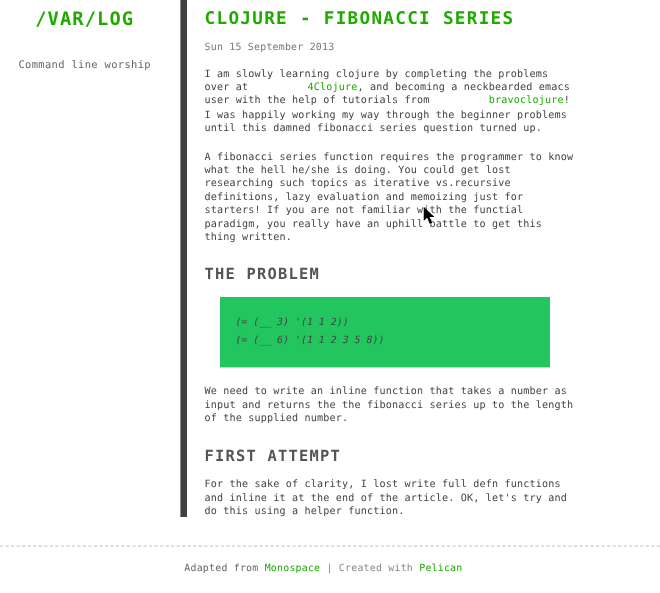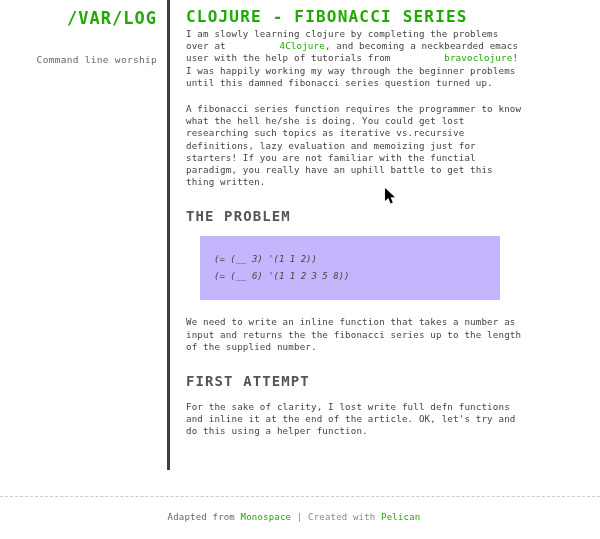--- a/index.html
+++ b/index.html
@@ -22,23 +22,23 @@
     box-sizing: border-box;
   }
   
   .sidebar {
     position: absolute;
     left: 0;
     top: 0;
     width: 170px;
     height: 470px;
     box-sizing: border-box;
-    border-right: 3px solid #404040;
+    border-right: 6px solid #404040;
     padding-top: 8px;
-    text-align: right;
+    text-align: center;
     padding-right: 10px;
   }
   .site-title {
     font-family: "DejaVu Sans Mono", monospace;
     font-size: 17px;
     font-weight: bold;
     color: #1faa00;
     letter-spacing: 1px;
     margin: 0;
     line-height: 20px;
@@ -88,21 +88,21 @@
   }
   h2.section {
     font-family: "DejaVu Sans Mono", monospace;
     font-size: 14px;
     font-weight: bold;
     color: #555555;
     letter-spacing: 1.1px;
     margin: 20px 0 12px 0;
   }
   .code-block {
-    background: #c4b5fd;
+    background: #22c55e;
     padding: 12px 14px;
     margin: 10px 0 16px 14px;
     font-size: 9px;
     line-height: 11px;
     color: #444444;
     width: 300px;
     box-sizing: border-box;
   }
   .code-block .line {
     font-style: italic;
@@ -147,20 +147,21 @@
 <div class="page">
 
   <div class="sidebar">
     <h1 class="site-title"><a href="#">/VAR/LOG</a></h1>
     <div class="tagline">Command line worship</div>
   </div>
 
   <div class="content">
 
     <h1 class="post-title">CLOJURE - FIBONACCI SERIES</h1>
+    <div class="post-date">Sun 15 September 2013</div>
 
     <p class="body-text"><span>I am slowly learning clojure by completing the problems over at </span><a href="#">4Clojure</a><span>, and becoming a neckbearded emacs user with the help of tutorials from </span><a href="#">bravoclojure</a><span>! I was happily working my way through the beginner problems until this damned fibonacci series question turned up.</span></p>
 
     <p class="body-text">A fibonacci series function requires the programmer to know what the hell he/she is doing. You could get lost researching such topics as iterative vs.recursive definitions, lazy evaluation and memoizing just for starters! If you are not familiar with the functial paradigm, you really have an uphill battle to get this thing written.</p>
 
     <h2 class="section">THE PROBLEM</h2>
 
 
     <div class="code-block">
       <div class="line">(= (__ 3) '(1 1 2))</div>

